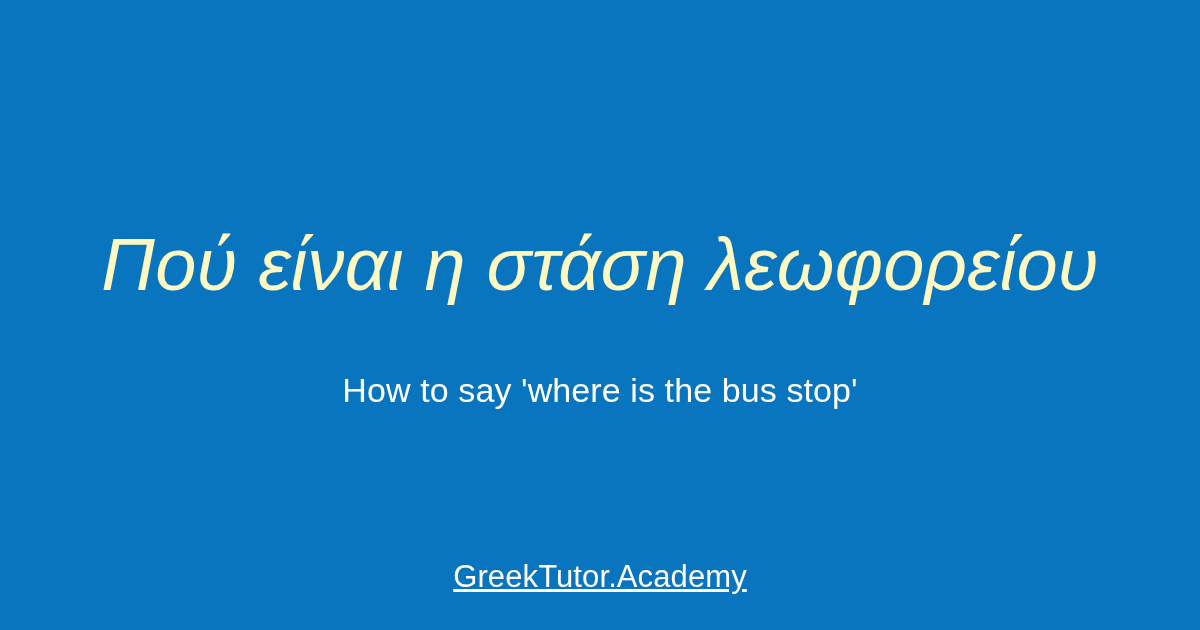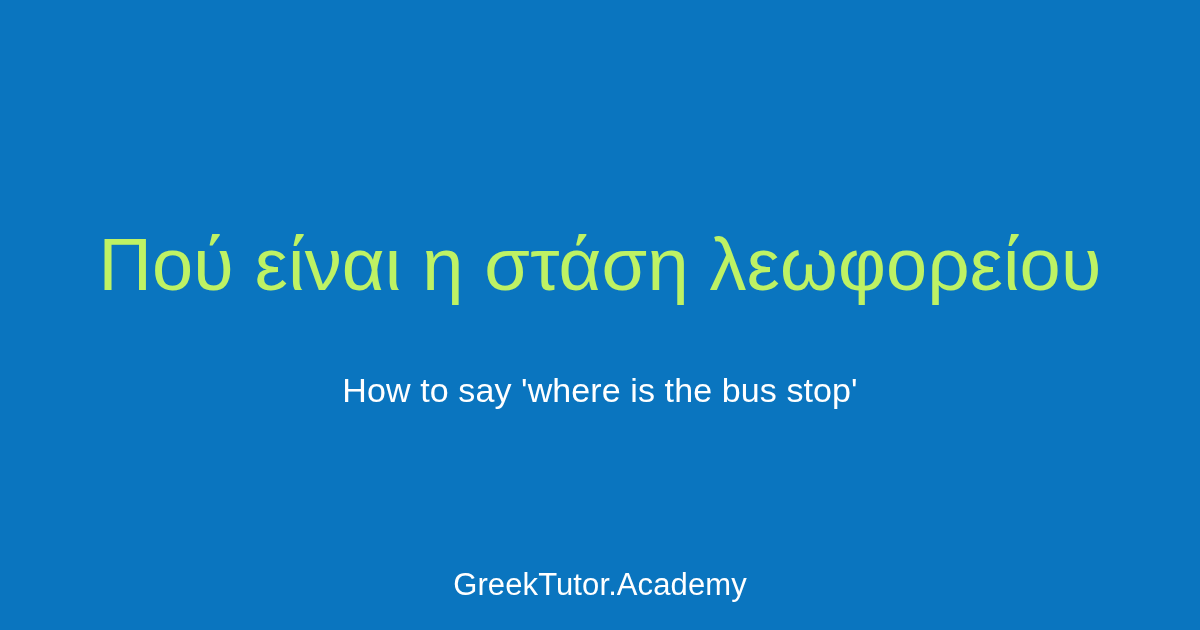--- a/index.html
+++ b/index.html
@@ -71,40 +71,41 @@
     color: #ffffff;
     white-space: nowrap;
   }
 
   
   .brand {
     position: absolute;
     left: 0;
     right: 0;
     top: 553px;
-    margin: 16px;
+    margin: 8px;
     padding: 0 24px;
     box-sizing: border-box;
     text-align: center;
     font-family: "Liberation Sans", "DejaVu Sans", sans-serif;
     font-weight: 400;
     font-size: 31px;
     line-height: 1.0;
     letter-spacing: 0.1px;
     color: #ffffff;
     white-space: nowrap;
+    text-decoration: underline;
   }
 </style>
 </head>
 <body>
 
 <div class="card" style="background-color: rgb(10, 117, 191);">
 
   <div class="stage">
 
-    <h1 class="headline" style="color: #bef264;">Πού είναι η στάση λεωφορείου</h1>
+    <h1 class="headline" style="color: #fef9c3; font-style: italic;">Πού είναι η στάση λεωφορείου</h1>
 
     <p class="subtitle" style="color: rgb(255, 255, 255);">How to say 'where is the bus stop'</p>
 
     <p class="brand" style="color: rgb(255, 255, 255);">GreekTutor.Academy</p>
 
   </div>
 </div>
 
 </body></html>

